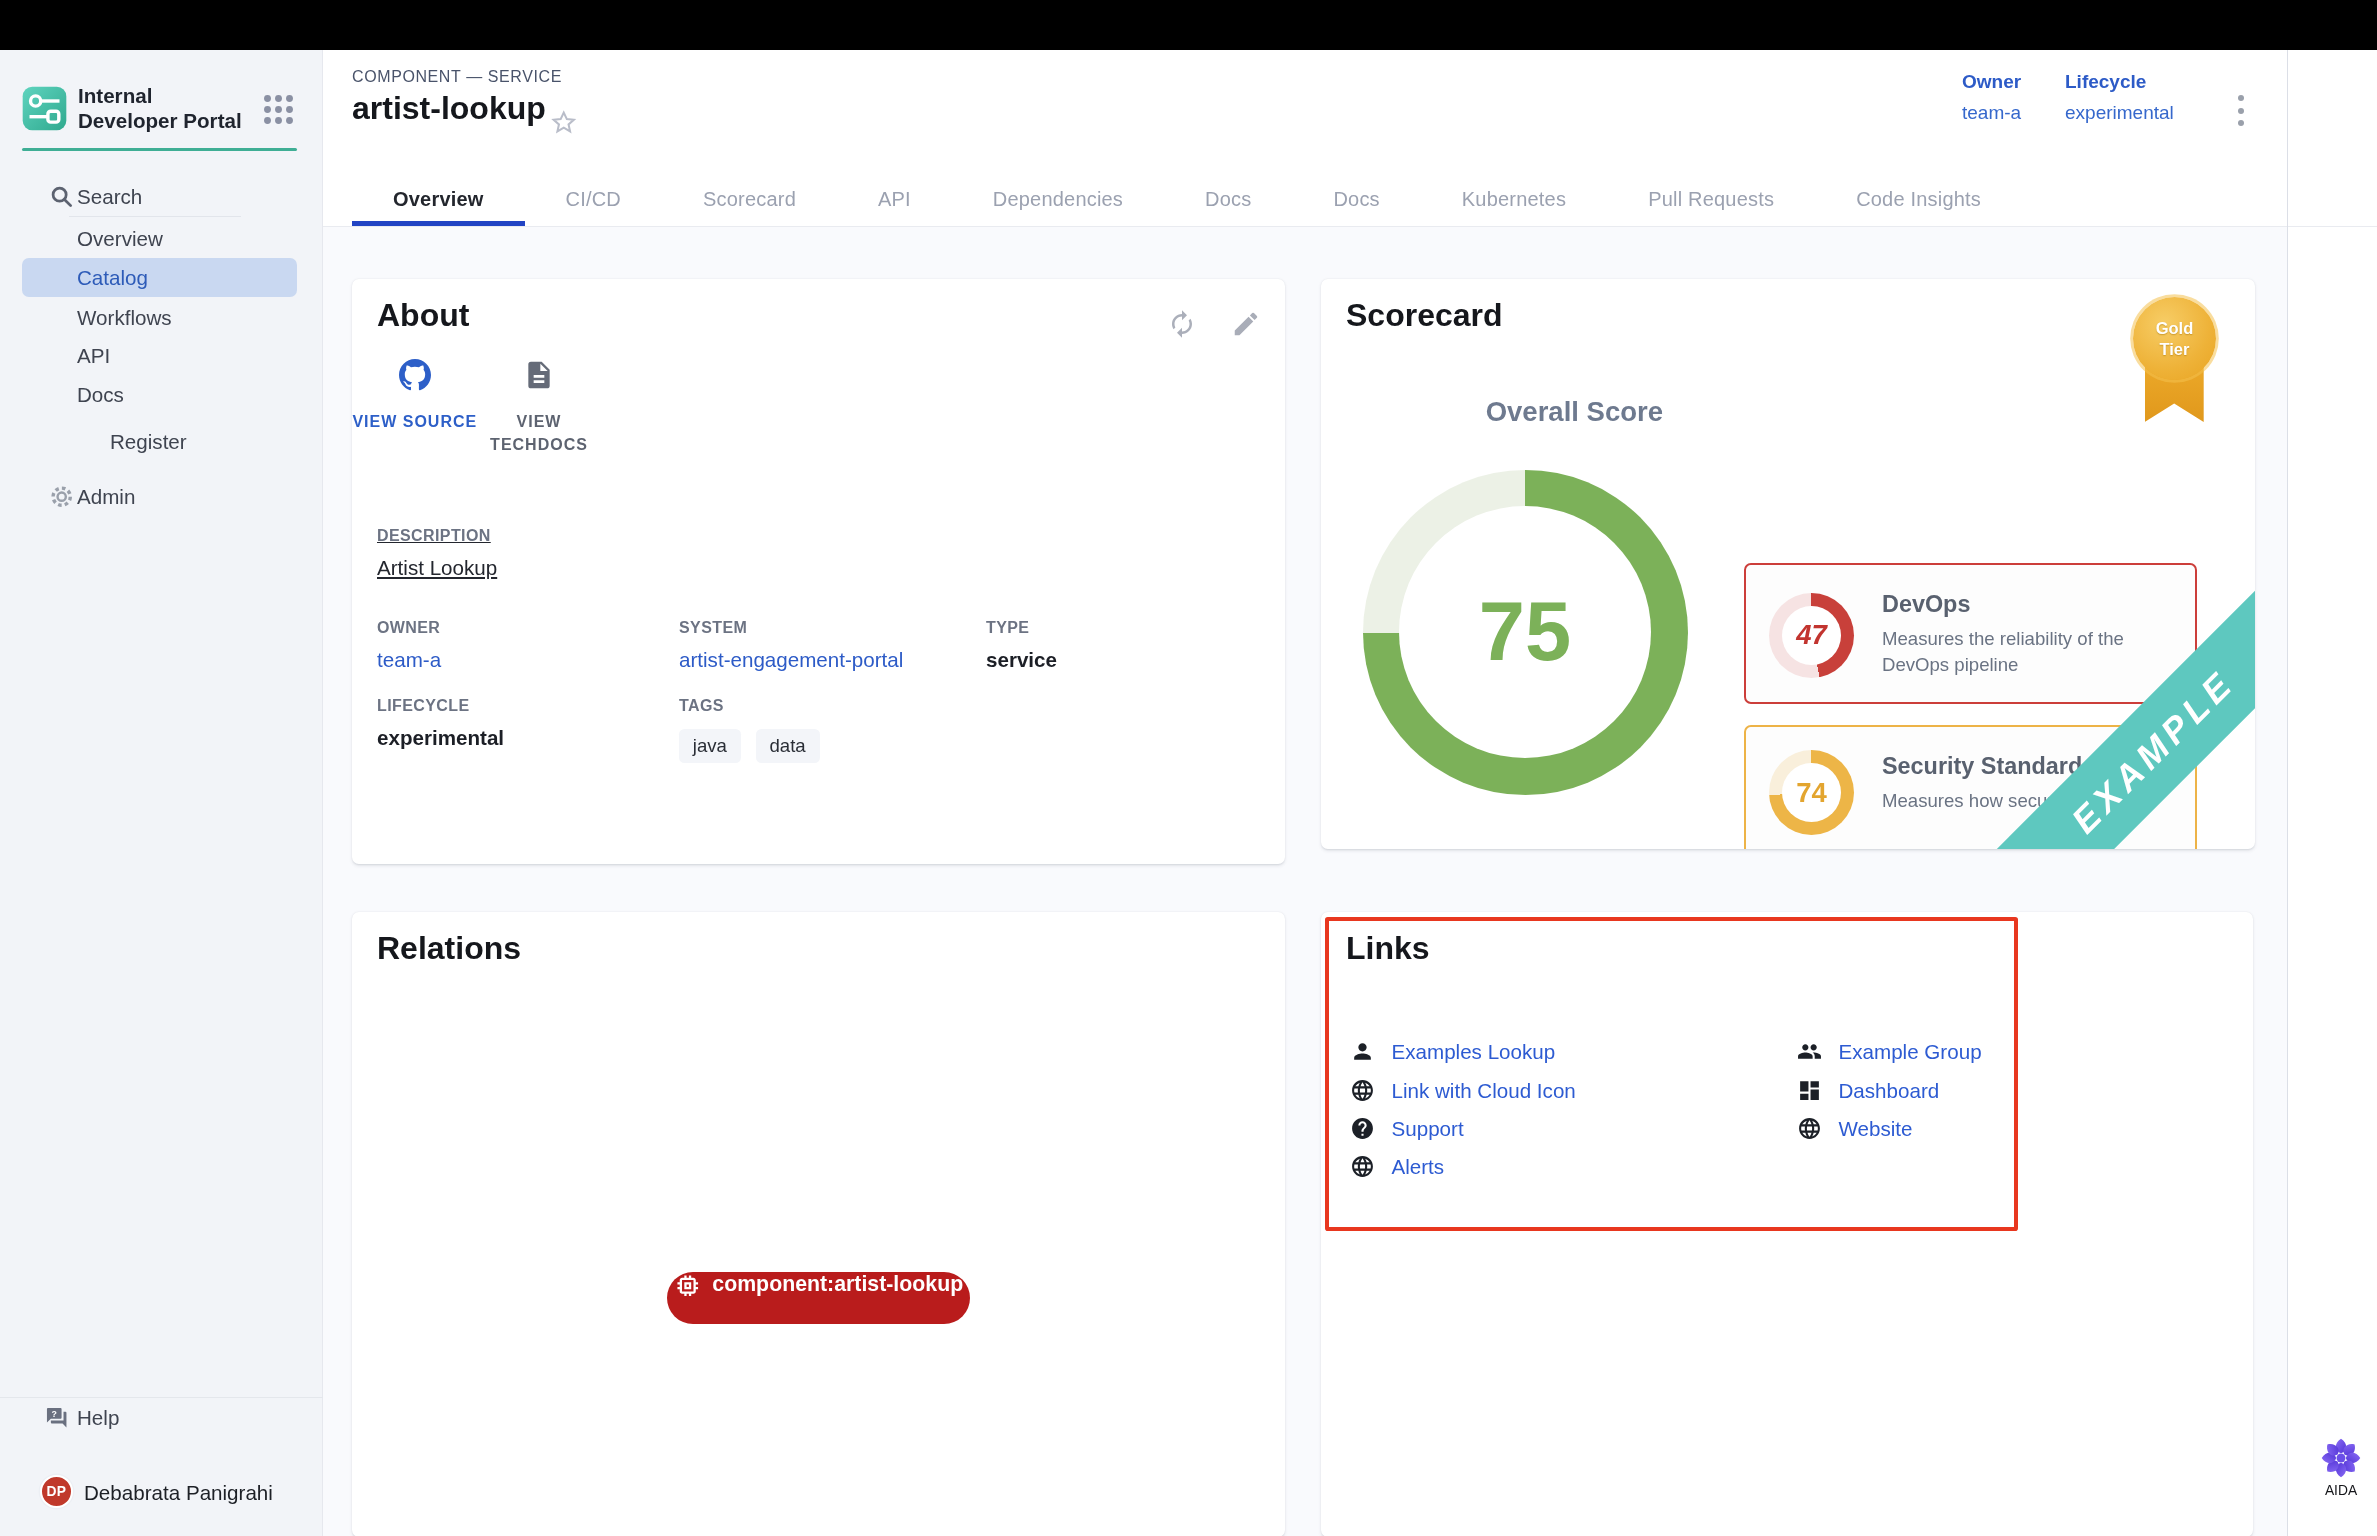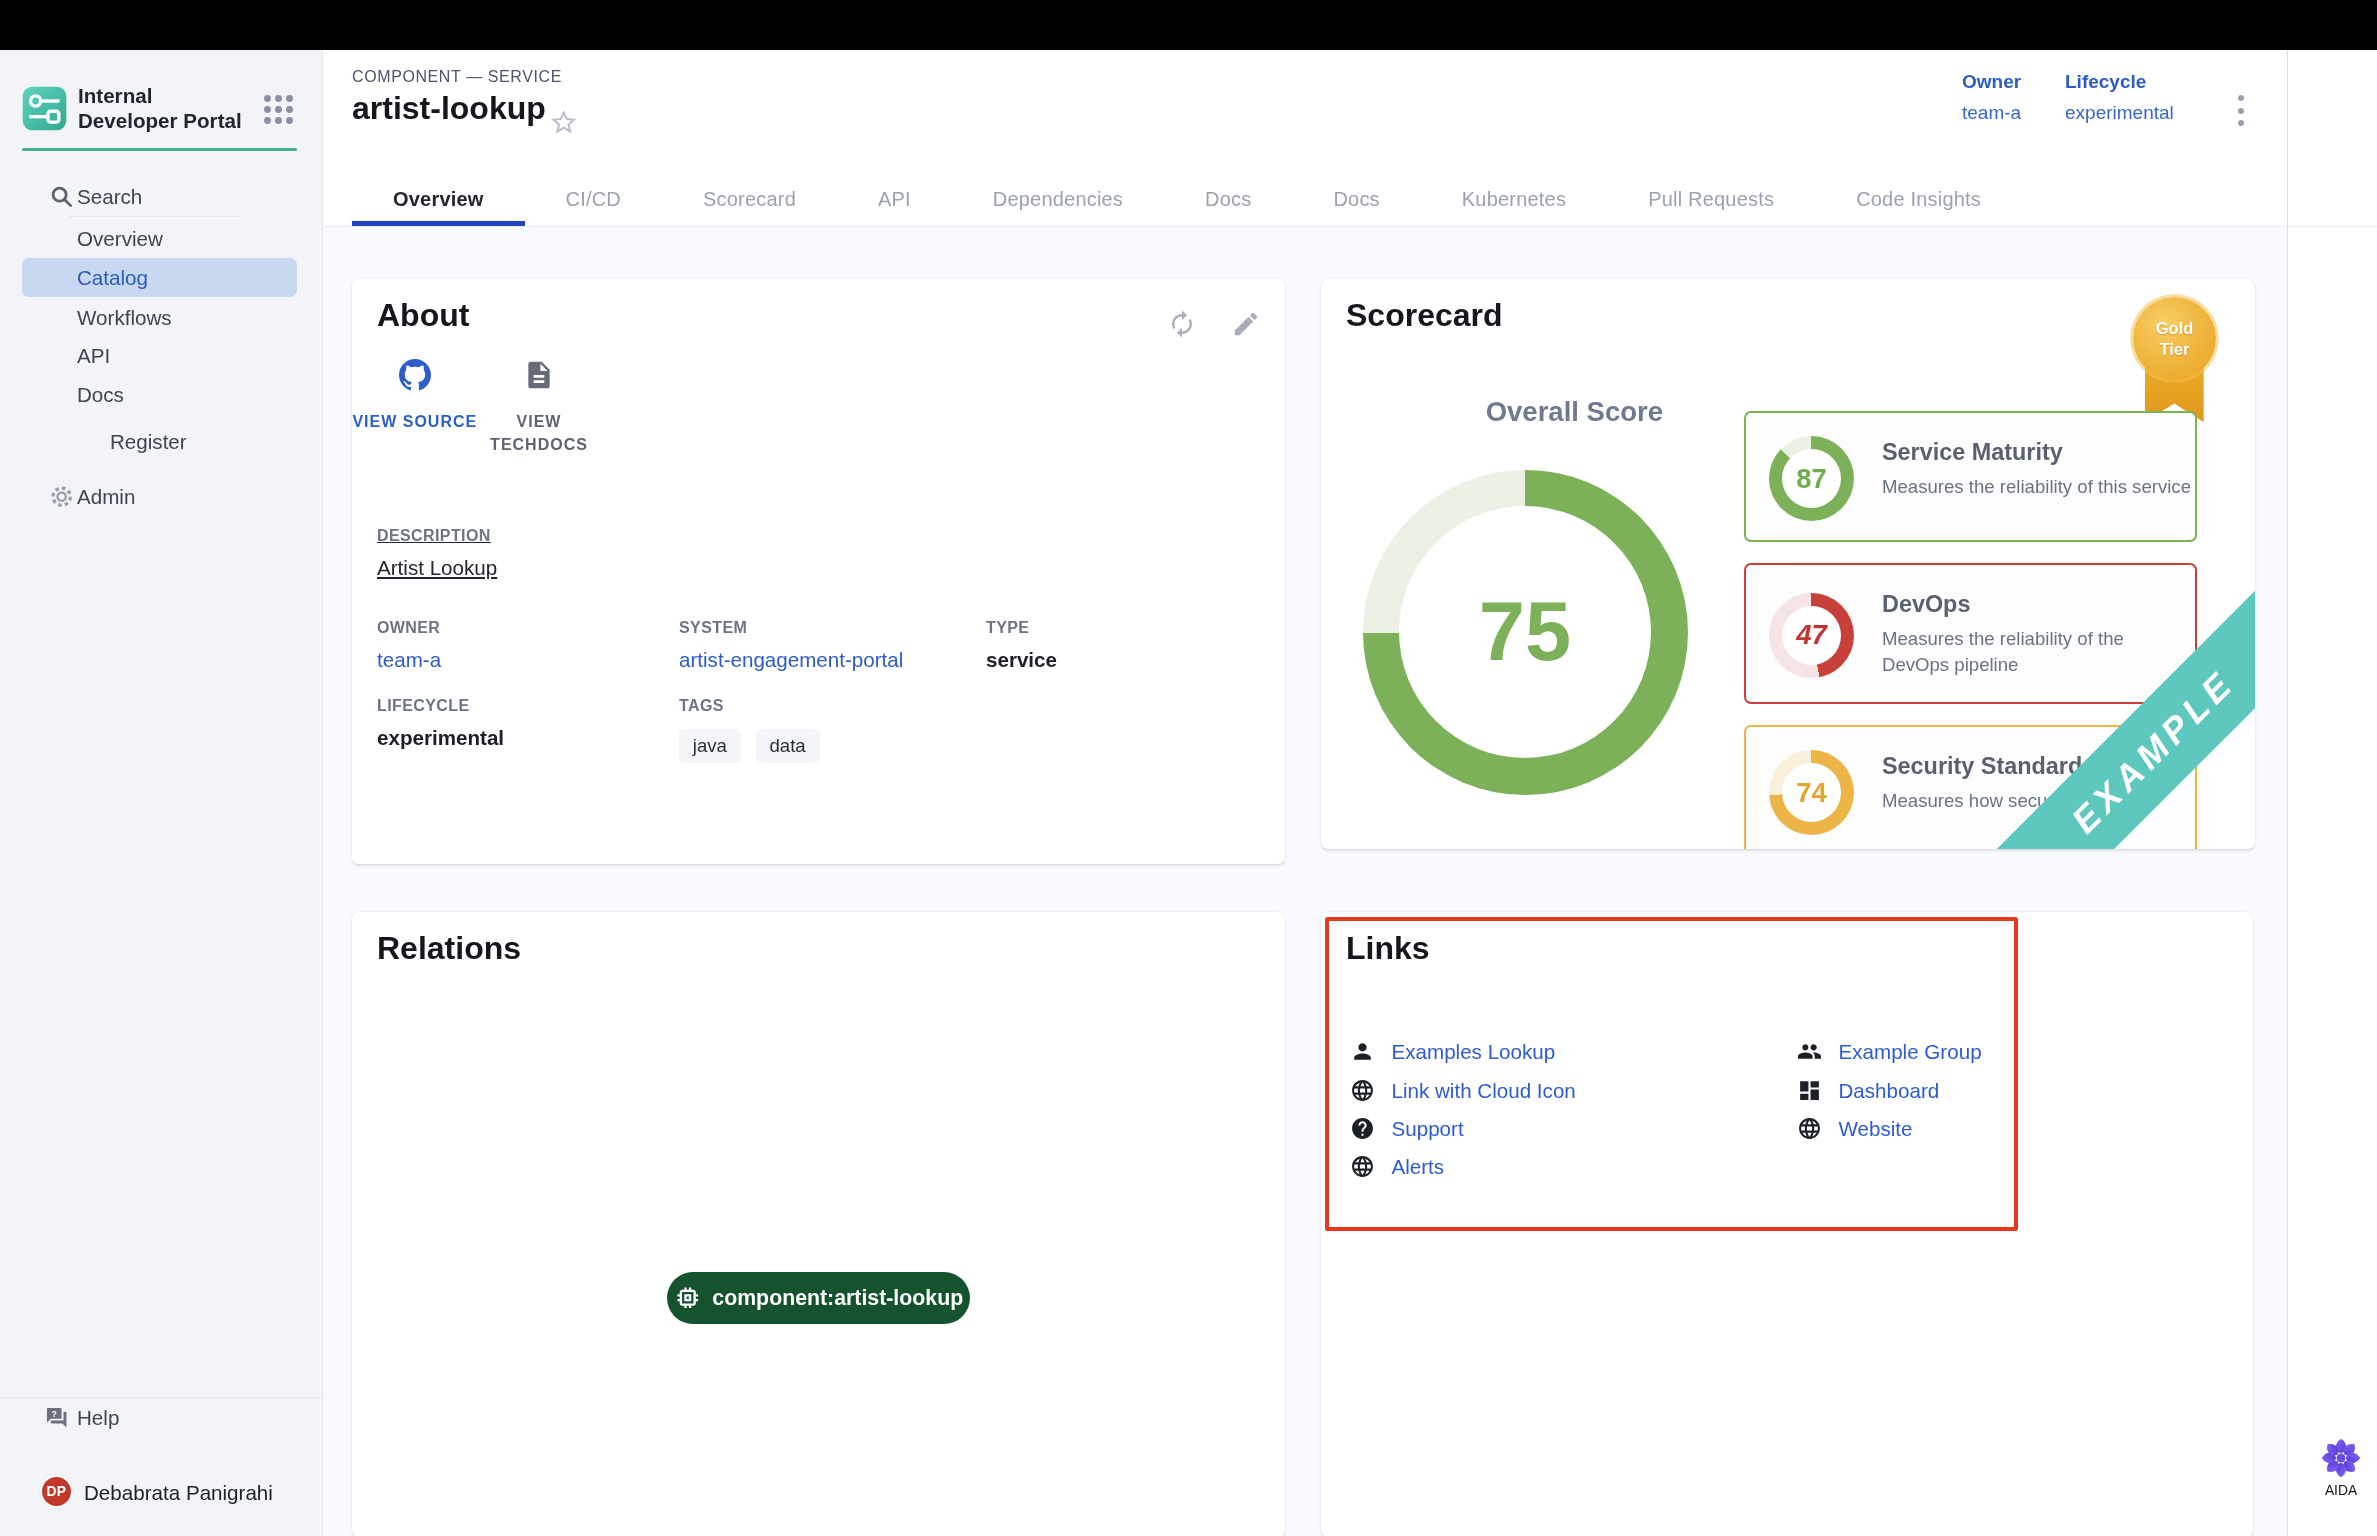--- a/index.html
+++ b/index.html
@@ -92,22 +92,22 @@
     background:linear-gradient(180deg,#edaa2a,#e0981c);
     clip-path:polygon(0 0,100% 0,100% 100%,50% 70%,0 100%); }
   .gold-circle { position:absolute; left:0; top:0; width:83px; height:83px; border-radius:50%;
     background:radial-gradient(circle at 38% 32%, #f7cd66, #eeb238 60%, #e9a422);
     box-shadow:0 0 0 2.8px rgba(244,193,79,.55); display:flex; align-items:center; justify-content:center; }
   .gold-circle span { color:#fff; font-size:16.5px; font-weight:800; text-align:center; line-height:20.6px;
     text-shadow:0 0.7px 1.4px rgba(160,110,0,.5); }
 
   
   .relations { left:352px; top:912px; width:933px; height:625px; }
-  .node-pill { position:absolute; left:315px; top:360px; width:303px; height:52px; background:#14532d;
-    border-radius:26px; display:flex; align-items:center; justify-content:center; cursor:pointer; }
+  .node-pill { position:absolute; left:315px; top:360px; width:303px; height:52px; background:#b91c1c;
+    border-radius:26px; display:flex; justify-content:center; cursor:pointer; }
   .node-pill svg { width:27.5px; height:27.5px; margin-right:11px; }
   .node-pill span { color:#fff; font-size:21.3px; font-weight:700; }
 
   
   .links-card { left:1321px; top:912px; width:932px; height:625px; }
   .link-row { position:absolute; display:flex; align-items:center; cursor:pointer; }
   .link-row svg { width:25px; height:25px; margin-right:16.5px; flex:0 0 25px; }
   .link-row span { font-size:20.6px; color:#2d5bd2; }
   .annotation { position:absolute; left:1325px; top:917px; width:693px; height:314px;
     border:4.8px solid #e8371f; border-radius:2.8px; pointer-events:none; }
@@ -302,27 +302,20 @@
       </div>
   </div>
 
   <div class="overall-label">Overall Score</div>
   <div class="donut" style="background: conic-gradient(rgb(124, 177, 89) 0deg, rgb(124, 177, 89) 270deg, rgb(236, 241, 230) 0deg, rgb(236, 241, 230) 360deg);">
     <div class="donut-hole">
         <span>75</span>
       </div>
   </div>
 
-  <div class="score-item" style="top:132px; height:131px; border-color:#7cb352;">
-    <div class="mini-ring" style="top: 23px; background: conic-gradient(rgb(124, 177, 89) 0deg, rgb(124, 177, 89) 313.2deg, rgb(236, 241, 230) 0deg, rgb(236, 241, 230) 360deg);">
-      <div class="mini-hole" style="color:#6faf4b;">87</div>
-    </div>
-    <div class="si-title" style="top:26px;">Service Maturity</div>
-    <div class="si-desc" style="top:61px; width:330px;">Measures the reliability of this service</div>
-  </div>
 
   <div class="score-item" style="top:284px; height:141px; border-color:#cc3e3a;">
     <div class="mini-ring" style="top: 27.5px; background: conic-gradient(rgb(200, 64, 58) 0deg, rgb(200, 64, 58) 169.2deg, rgb(246, 227, 227) 0deg, rgb(246, 227, 227) 360deg); font-style: italic;">
       <div class="mini-hole" style="color:#c2342f;">47</div>
     </div>
     <div class="si-title" style="top:26px;">DevOps</div>
     <div class="si-desc" style="top:61px;">Measures the reliability of the DevOps pipeline</div>
   </div>
 
   <div class="score-item" style="top:446px; height:158px; border-color:#edb347;">

